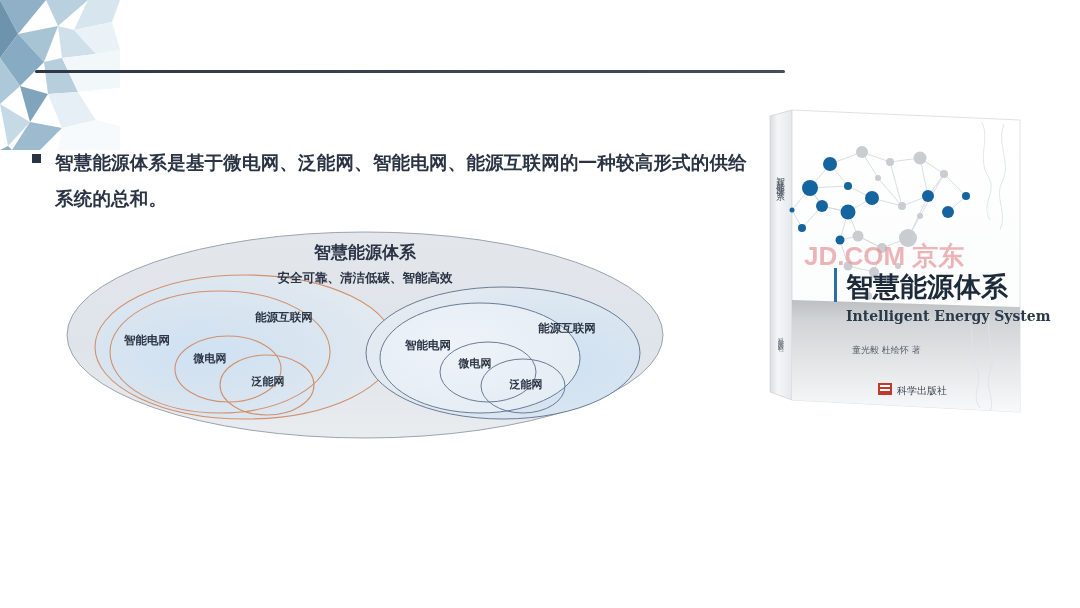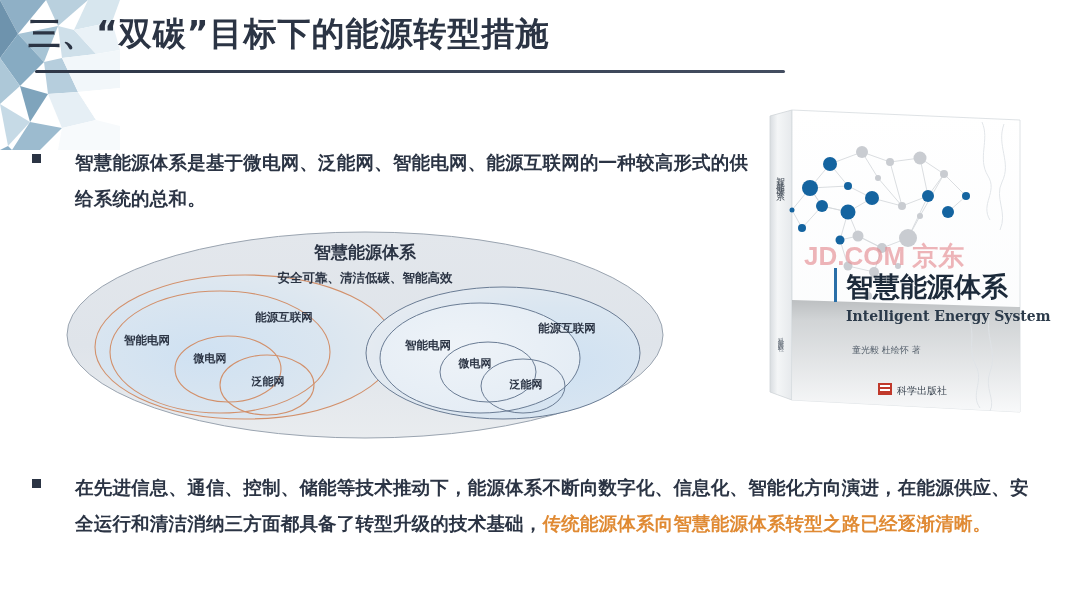--- a/index.html
+++ b/index.html
@@ -20,21 +20,21 @@
   .title-text{
     font-size:33px;font-weight:bold;color:#2b3444;
     letter-spacing:1px;white-space:nowrap;
     font-family:"DejaVu Sans","Liberation Sans",sans-serif;
   }
   .title-rule{position:absolute;left:35px;top:70px;width:750px;height:3px;
     background:linear-gradient(90deg,#2e3747 0%,#3a4456 55%,#434d60 100%);
     border-radius:2px;}
 
   
-  .bullet-block{position:absolute;display:flex;align-items:flex-start;gap:20px;}
+  .bullet-block{position:absolute;display:flex;align-items:flex-start;}
   .bullet-sq{width:9px;height:9px;background:#2b3444;flex:0 0 auto;margin-top:9px;}
   .bullet-body{margin-left:14px;}
   .para{
     font-size:18.5px;line-height:36px;color:#2b3444;font-weight:bold;
     font-family:"DejaVu Sans","Liberation Sans",sans-serif;
     letter-spacing:.2px;
   }
   .hl{color:#e08a33;}
 
   #bullet-1{left:32px;top:145px;width:730px;}
@@ -69,23 +69,20 @@
       <polygon points="20,86 48,94 30,122" fill="#7fa4bc"></polygon>
       <polygon points="48,94 78,92 96,120 62,128" fill="#e6eff5"></polygon>
       <polygon points="78,92 120,88 120,126 96,120" fill="#ffffff"></polygon>
       <polygon points="0,104 30,122 8,146" fill="#c6dae6"></polygon>
       <polygon points="30,122 62,128 40,150 12,150" fill="#9cbbcf"></polygon>
       <polygon points="62,128 96,120 120,126 120,150 58,150" fill="#f7fafc"></polygon>
       <polygon points="8,146 12,150 0,150" fill="#8cb0c7"></polygon>
     </svg>
   </div>
 
-  <div class="title-row">
-    <div class="title-text">三、“双碳”目标下的能源转型措施</div>
-  </div>
   <div class="title-rule"></div>
 
   <div class="bullet-block" id="bullet-1">
     <div class="bullet-sq"></div>
     <div class="bullet-body">
       <div class="para">智慧能源体系是基于微电网、泛能网、智能电网、能源互联网的一种较高形式的供给系统的总和。</div>
     </div>
   </div>
 
   <div class="venn">
@@ -237,22 +234,14 @@
         <rect x="128" y="285" width="10" height="2" fill="#fff"></rect>
         <rect x="128" y="289" width="10" height="2" fill="#fff"></rect>
         <text x="145" y="294" font-size="10" fill="#3a4450" font-family="DejaVu Sans, Liberation Sans, sans-serif" id="bk-pub">科学出版社</text>
       </g>
 
       <text x="29" y="70" font-size="8.5" fill="#4a535e" font-family="DejaVu Sans, Liberation Sans, sans-serif" writing-mode="tb" letter-spacing="3" id="bk-spine">智慧能源体系</text>
       <text x="29" y="232" font-size="6.5" fill="#6a737e" font-family="DejaVu Sans, Liberation Sans, sans-serif" writing-mode="tb" letter-spacing="2" id="bk-spine-pub">科学出版社</text>
     </svg>
   </div>
 
-  <div class="bullet-block" id="bullet-2">
-    <div class="bullet-sq"></div>
-    <div class="bullet-body">
-      <div class="para">
-        <span>在先进信息、通信、控制、储能等技术推动下，能源体系不断向数字化、信息化、智能化方向演进，在能源供应、安全运行和清洁消纳三方面都具备了转型升级的技术基础，</span><span class="hl">传统能源体系向智慧能源体系转型之路已经逐渐清晰</span><span class="hl">。</span>
-      </div>
-    </div>
-  </div>
 
 </div>
 
 </body></html>

